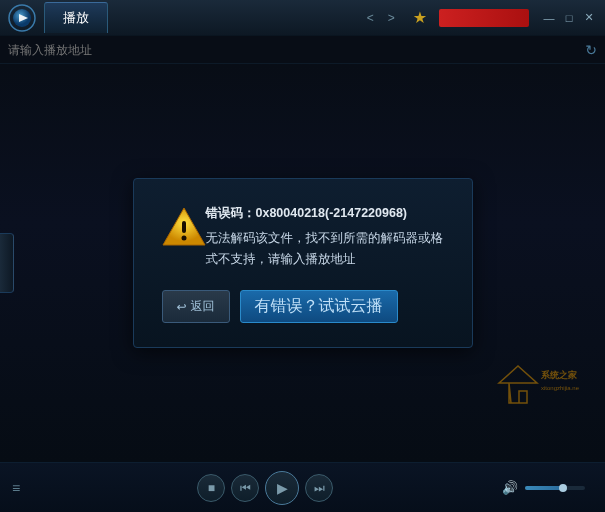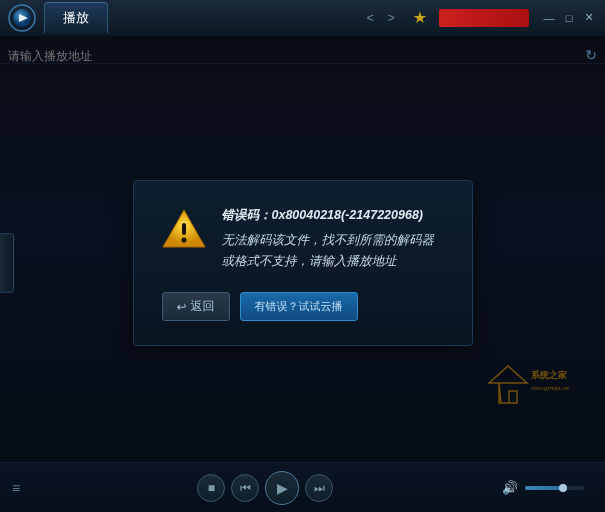--- a/index.html
+++ b/index.html
@@ -85,21 +85,21 @@
       color: #8aaabb;
       font-size: 11px;
       cursor: pointer;
     }
 
     
     .addressbar {
       background: #080d16;
       height: 28px;
       display: flex;
-      align-items: flex-end;
+      align-items: center;
       padding: 0 8px;
       border-bottom: 1px solid #0d1a28;
     }
     .addressbar input {
       background: transparent;
       border: none;
       outline: none;
       color: #4a6a7a;
       font-size: 12px;
       flex: 1;
@@ -144,23 +144,21 @@
       border: 1px solid #1a3a5a;
       border-radius: 4px;
       padding: 24px 28px;
       max-width: 340px;
       width: 340px;
       box-shadow: 0 4px 20px rgba(0,0,0,0.6);
     }
     .error-header {
       display: flex;
       align-items: flex-start;
-      gap: 16px;
       margin-bottom: 20px;
-      font-style: italic;
     }
     .warning-icon {
       width: 44px;
       height: 44px;
       flex-shrink: 0;
       margin-top: 2px;
     }
     .error-text {
       font-size: 12.5px;
       color: #c8d8e8;
@@ -188,31 +186,31 @@
       display: flex;
       align-items: center;
       gap: 4px;
       font-family: 'Microsoft YaHei', sans-serif;
     }
     .btn-cloud {
       background: linear-gradient(180deg, #1a6aaa, #0e4a80);
       border: 1px solid #2a8aca;
       color: #c0e0f8;
       padding: 5px 14px;
-      font-size: 11px;
+      font-size: 16px;
       border-radius: 3px;
       cursor: pointer;
       font-family: 'Microsoft YaHei', sans-serif;
     }
 
     
     .watermark {
       position: absolute;
       bottom: 50px;
-      right: 36px;
+      right: 26px;
       opacity: 0.55;
     }
     .watermark-logo {
       width: 90px;
       height: 60px;
     }
 
     
     .bottom-bar {
       background: linear-gradient(180deg, #0a1424 0%, #060e1a 100%);

